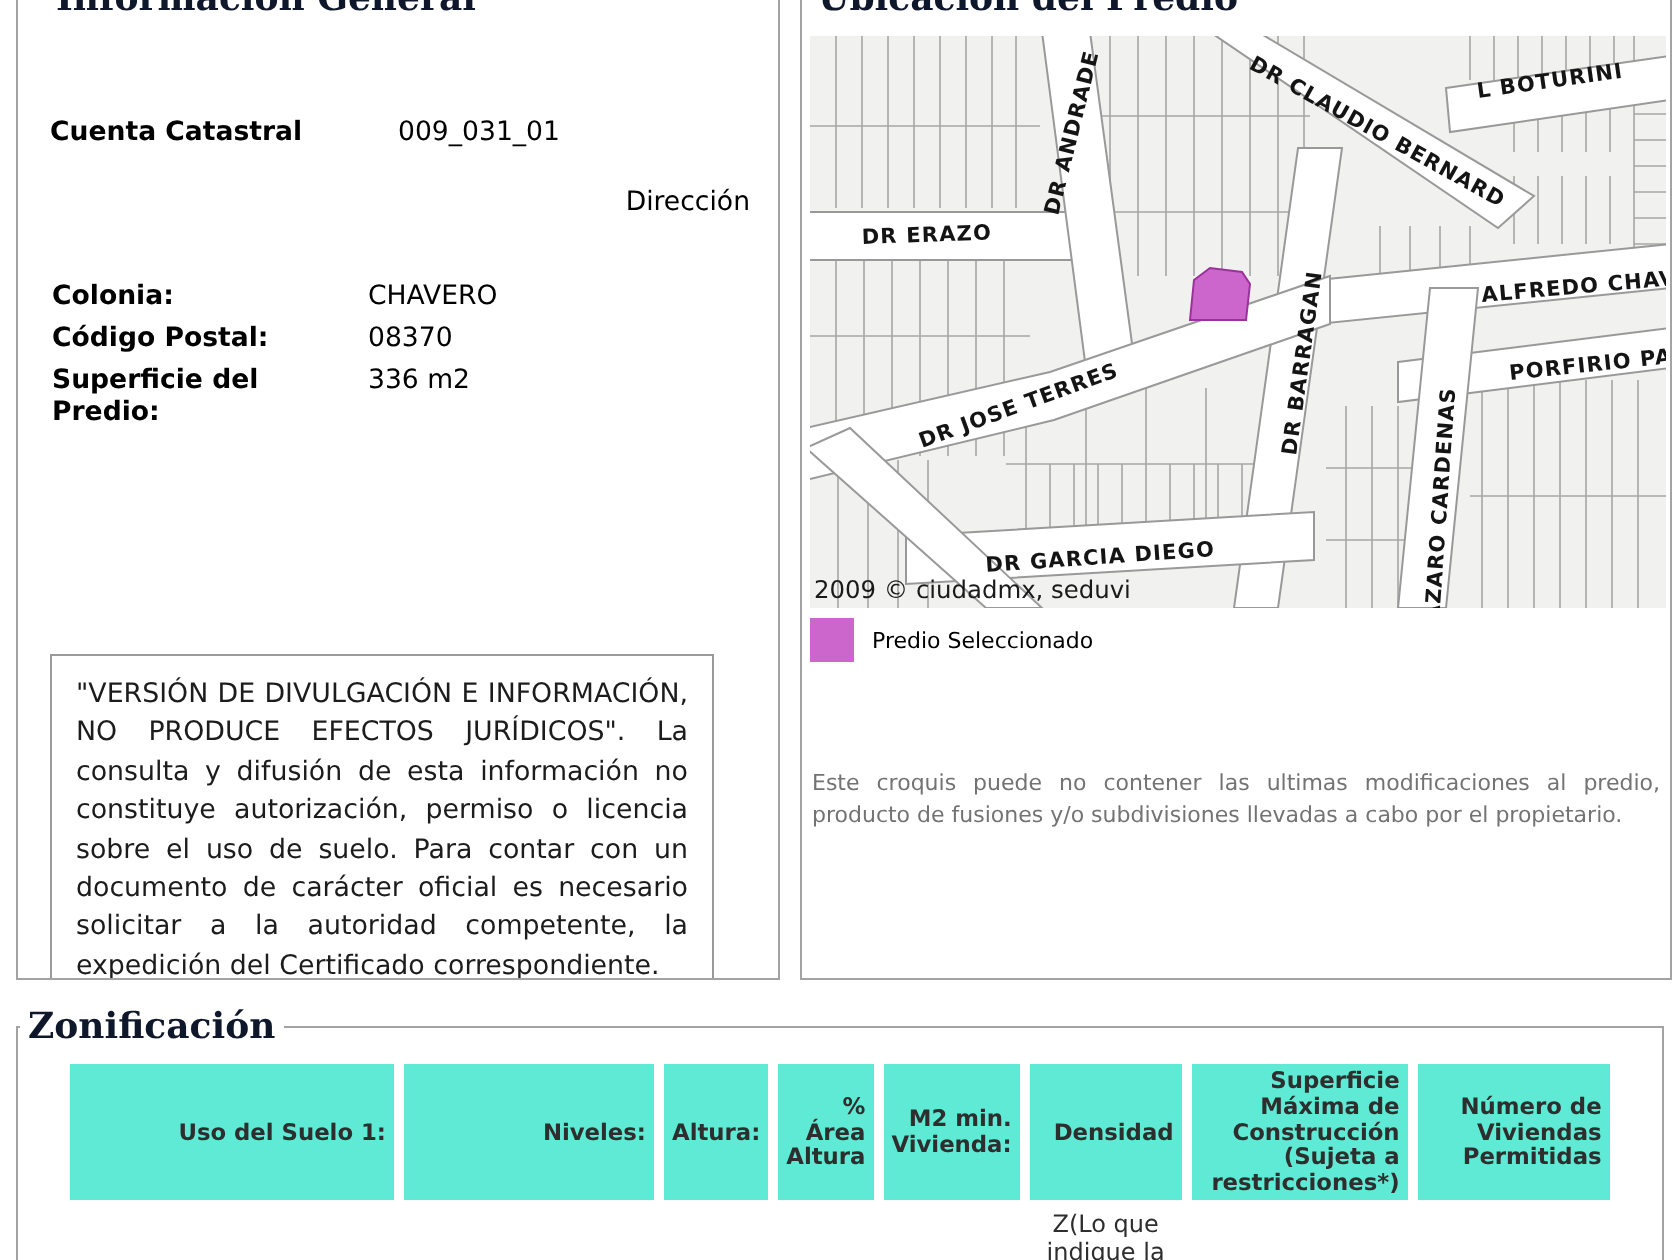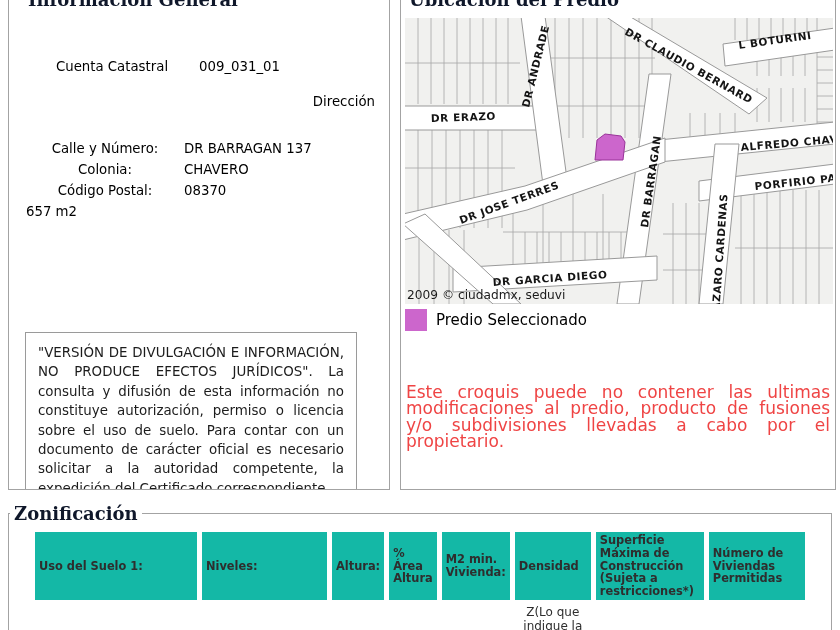--- a/index.html
+++ b/index.html
@@ -15,43 +15,43 @@
     font-family:"DejaVu Serif","Liberation Serif",serif;
     font-size:18px;font-weight:bold;color:#0f172a;
     padding:0 4px;margin-left:1px;
   }
   .fs-general{width:382px;height:501px;box-sizing:border-box;}
   .fs-location{width:434px;height:501px;box-sizing:border-box;padding:0 2px 0 3px;}
 
   
   .gi{margin-top:49px;}
   .gi-row{display:flex;margin:0 0 15px 2px;}
-  .gi-row .lbl{font-weight:normal;width:174px;flex-shrink:0;text-align:center;}
+  .gi-row .lbl{font-weight:bold;width:174px;flex-shrink:0;}
   .dir-lbl{font-weight:normal;margin:20px 0 32px 2px;text-align:right;}
   .addr .gi-row{margin:0 0 5px 3px;line-height:16px;}
   .addr .lbl{width:158px;}
   .disclaimer{
     margin:112px 0 0 2px;width:332px;box-sizing:border-box;
     border:1px solid #9A9A9A;padding:10px 12px;
     text-align:justify;font-size:13.4px;line-height:19.4px;color:#1c1c1c;
   }
 
   
   .map-svg{display:block;margin:8px 0 0 1px;}
   .map-legend{display:flex;align-items:center;gap:9px;margin:5px 0 0 1px;}
   .legend-sq{width:22px;height:22px;background:#CC66CC;flex-shrink:0;}
-  .legend-lbl{font-size:15px;}
-  .map-note{margin:53px 3px 0 2px;text-align:justify;font-size:17px;line-height:16.3px;color:#ef4444;}
+  .legend-lbl{font-size:11px;}
+  .map-note{margin:53px 3px 0 2px;text-align:justify;font-size:11px;line-height:16.3px;color:#737373;}
 
   
   .fs-zon{margin:13px 0 0 8px;width:824px;height:150px;box-sizing:border-box;padding:0;}
   .zon-table{margin:5px 0 0 21px;border-collapse:separate;border-spacing:5px 3px;table-layout:fixed;}
   .zon-table th{
-    background:#14b8a6;color:#2E2E2E;font-size:11.4px;font-weight:bold;
-    text-align:left;vertical-align:middle;padding:2px 4px;height:64px;
+    background:#5eead4;color:#2E2E2E;font-size:11.4px;font-weight:bold;
+    text-align:right;vertical-align:middle;padding:2px 4px;height:64px;
     box-sizing:border-box;line-height:12.8px;
   }
   .zon-table td{font-size:12px;color:#2E2E2E;text-align:center;vertical-align:top;padding:2px 2px 0 2px;line-height:14px;}
 
   
   .street{font-family:"DejaVu Sans","Liberation Sans",sans-serif;font-size:10.5px;font-weight:bold;fill:#141414;letter-spacing:.6px;}
   .copyright{font-family:"DejaVu Sans","Liberation Sans",sans-serif;font-size:12.2px;fill:#1a1a1a;}
 </style>
 </head>
 <body>
@@ -62,33 +62,30 @@
     <fieldset class="fs-general">
       <legend>Información General</legend>
       <div class="gi">
         <div class="gi-row">
           <span class="lbl">Cuenta Catastral</span>
           <span class="val">009_031_01</span>
         </div>
         <div class="dir-lbl">Dirección</div>
         <div class="addr">
           <div class="gi-row">
-            <span class="lbl">Calle y Número:</span>
-            <span class="val">DR BARRAGAN 137</span>
-          </div>
-          <div class="gi-row">
             <span class="lbl">Colonia:</span>
             <span class="val">CHAVERO</span>
           </div>
           <div class="gi-row">
             <span class="lbl">Código Postal:</span>
             <span class="val">08370</span>
           </div>
           <div class="gi-row">
-            <span class="val">657 m2</span>
+            <span class="lbl">Superficie del Predio:</span>
+            <span class="val">336 m2</span>
           </div>
         </div>
         <div class="disclaimer">"VERSIÓN DE DIVULGACIÓN E INFORMACIÓN, NO PRODUCE EFECTOS JURÍDICOS". La consulta y difusión de esta información no constituye autorización, permiso o licencia sobre el uso de suelo. Para contar con un documento de carácter oficial es necesario solicitar a la autoridad competente, la expedición del Certificado correspondiente.</div>
       </div>
     </fieldset>
 
     <fieldset class="fs-location">
       <legend>Ubicación del Predio</legend>
 
       <svg class="map-svg" width="428" height="286" viewBox="0 0 428 286" xmlns="http://www.w3.org/2000/svg">

